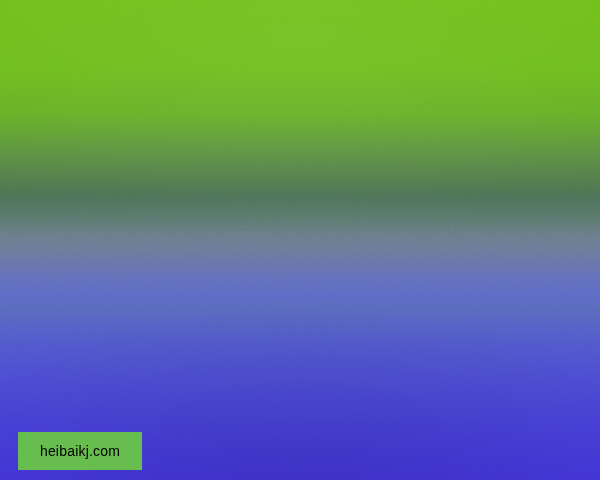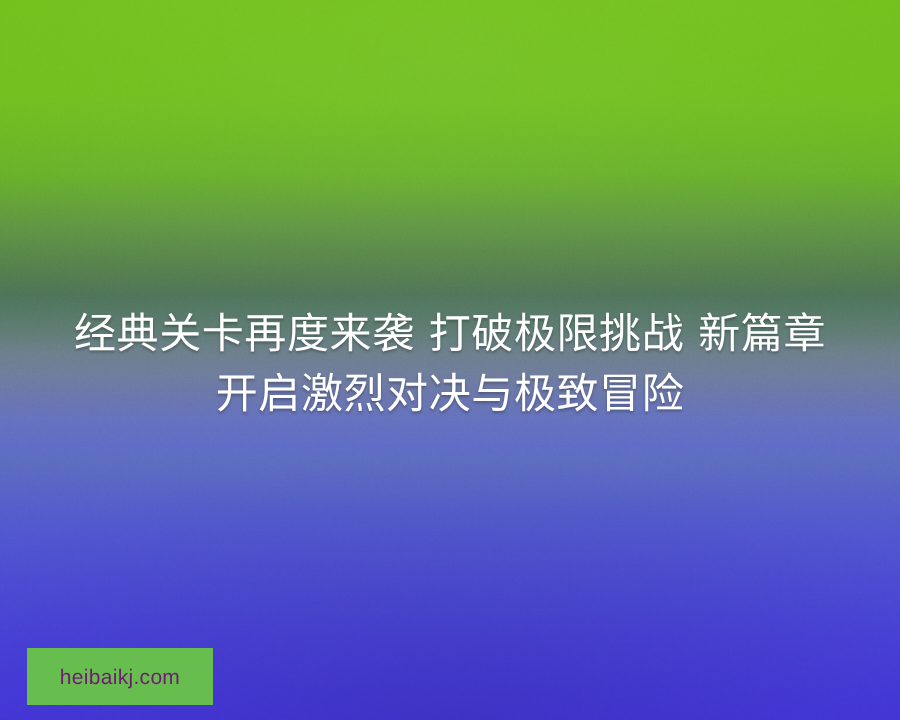--- a/index.html
+++ b/index.html
@@ -96,21 +96,21 @@
     top: 432px;
     width: 124px;
     height: 38px;
     background: #67bd4d;
     display: flex;
     align-items: center;
     justify-content: center;
     box-sizing: border-box;
   }
   #watermark-label {
-    color: #701a75;
+    color: #000000;
     font-size: 14px;
     line-height: 1;
     letter-spacing: 0.2px;
     font-family: "Liberation Sans", "DejaVu Sans", sans-serif;
   }
 </style>
 </head>
 <body>
 
 <div id="stage">
@@ -127,22 +127,18 @@
 
   <svg id="bg-noise2" xmlns="http://www.w3.org/2000/svg" width="600" height="480" viewBox="0 0 600 480" preserveAspectRatio="none" aria-hidden="true">
     <filter id="grainB">
       <feTurbulence type="fractalNoise" baseFrequency="0.32" numOctaves="2" stitchTiles="stitch" seed="23"></feTurbulence>
     </filter>
     <rect width="600" height="480" filter="url(#grainB)"></rect>
   </svg>
 
   <div id="bg-sheen"></div>
 
-  <div id="caption">
-    <span class="line">经典关卡再度来袭 打破极限挑战 新篇章</span>
-    <span class="line">开启激烈对决与极致冒险</span>
-  </div>
 
   <div id="watermark">
     <span id="watermark-label">heibaikj.com</span>
   </div>
 
 </div>
 
 </body></html>

